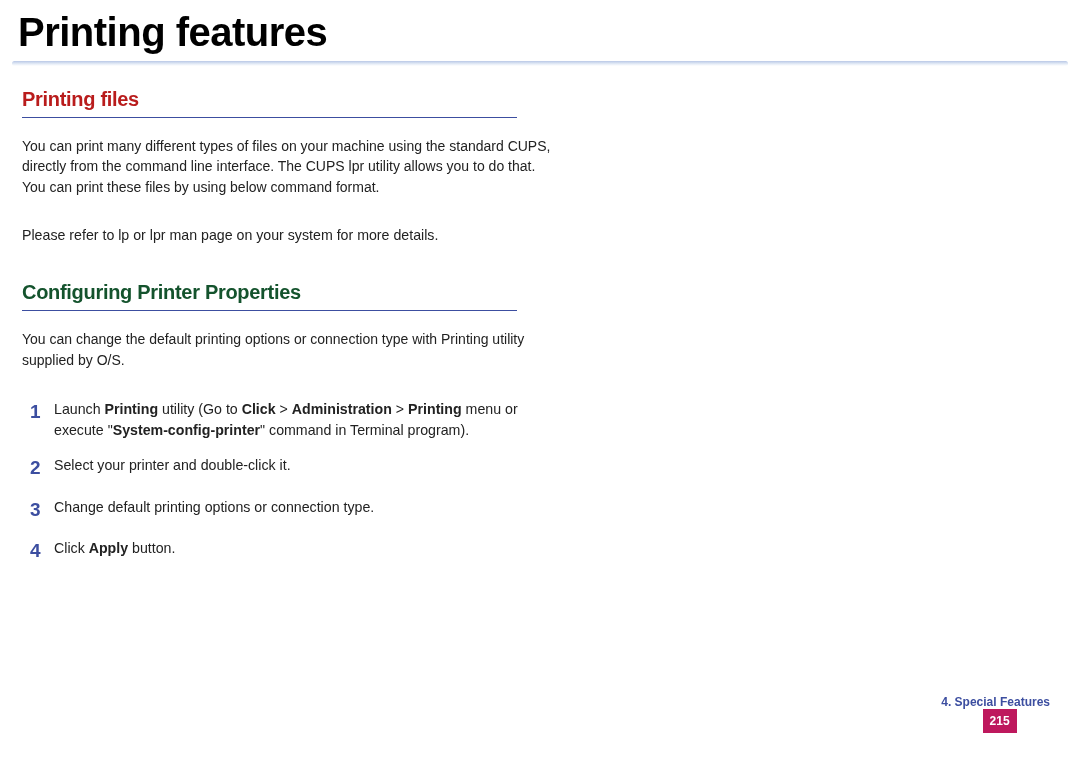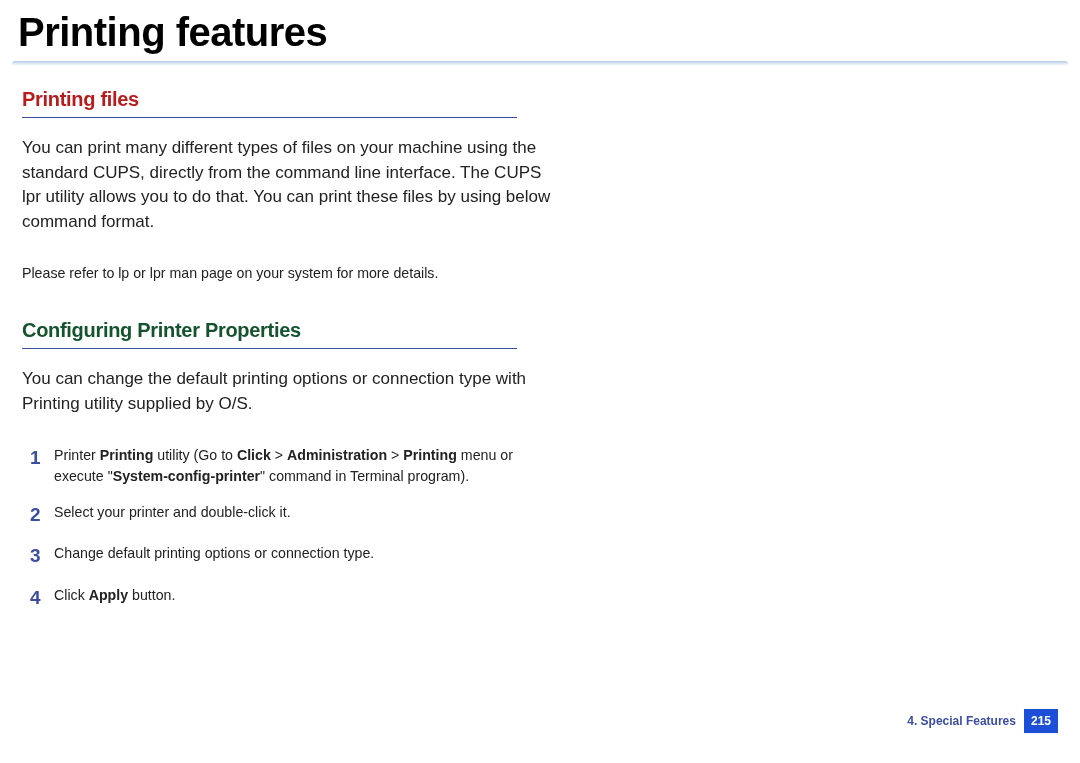--- a/index.html
+++ b/index.html
@@ -36,21 +36,21 @@
     font-weight: 700;
     font-size: 20px;
     color: #b91c1c;
     padding-bottom: 6px;
     border-bottom: 1px solid #3c4ea0;
     margin-bottom: 18px;
     letter-spacing: -0.3px;
     width: 495px;
   }
   .paragraph {
-    font-size: 17px;
+    font-size: 14px;
     color: #222;
     line-height: 1.45;
     margin-bottom: 28px;
     width: 530px;
   }
   .command-block {
     border: 1px solid #aaa;
     padding: 18px 10px;
     font-size: 14px;
     color: #222;
@@ -99,28 +99,29 @@
   .bold {
     font-weight: 700;
   }
   .footer {
     position: absolute;
     bottom: 30px;
     right: 22px;
     display: flex;
     align-items: center;
     font-size: 12px;
+    flex-direction: column;
   }
   .footer-chapter {
     color: #3c4ea0;
     font-weight: 700;
     margin-right: 8px;
   }
   .footer-page {
-    background: #1d4ed8;
+    background: #be185d;
     color: #ffffff;
     font-weight: 700;
     padding: 5px 7px;
     font-size: 12px;
   }
 </style>
 </head>
 <body>
 
 <h1 class="page-title">Printing features</h1>
@@ -133,21 +134,21 @@
   <p class="paragraph2">Please refer to lp or lpr man page on your system for more details.</p>
 
   <h2 class="section-heading2">Configuring Printer Properties</h2>
   <p class="paragraph">You can change the default printing options or connection type with Printing utility supplied by O/S.</p>
 
   <div class="steps">
 
     <div class="step">
       <div class="step-num">1</div>
       <div class="step-text">
-        <span>Printer </span><span class="bold">Printing</span><span> utility (Go to </span><span class="bold">Click</span><span> &gt; </span><span class="bold">Administration</span><span> &gt; </span><span class="bold">Printing</span><span> menu or execute "</span><span class="bold">System-config-printer</span><span>" command in Terminal program).</span>
+        <span>Launch </span><span class="bold">Printing</span><span> utility (Go to </span><span class="bold">Click</span><span> &gt; </span><span class="bold">Administration</span><span> &gt; </span><span class="bold">Printing</span><span> menu or execute "</span><span class="bold">System-config-printer</span><span>" command in Terminal program).</span>
       </div>
     </div>
 
     <div class="step">
       <div class="step-num">2</div>
       <div class="step-text">Select your printer and double-click it.</div>
     </div>
 
     <div class="step">
       <div class="step-num">3</div>

